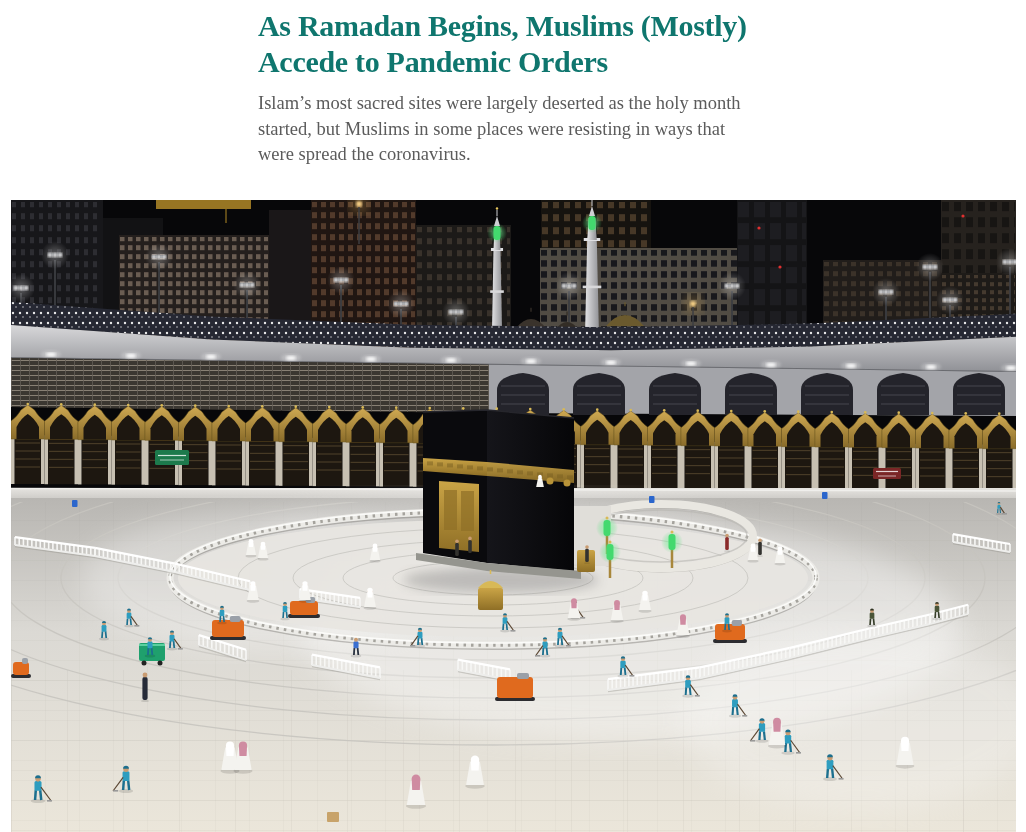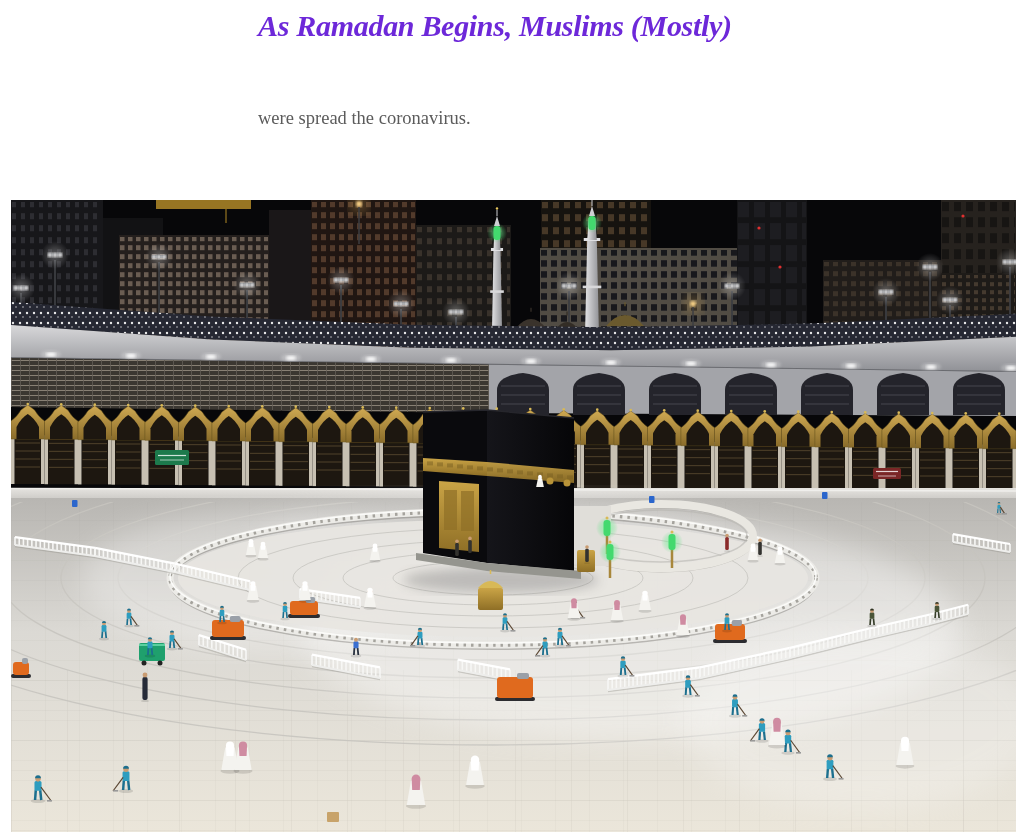--- a/index.html
+++ b/index.html
@@ -1,36 +1,37 @@
 <!DOCTYPE html>
 <html><head>
 <meta charset="utf-8">
 <style>
   html,body{margin:0;padding:0;background:#fff;}
   body{width:1026px;height:832px;position:relative;overflow:hidden;
        font-family:"Liberation Serif",serif;}
   .article-header{position:absolute;left:258px;top:8px;width:525px;}
-  .headline{font-style:italic;font-weight:700;font-size:30px;line-height:36px;
-            color:#6d28d9;letter-spacing:-0.3px;margin:0;}
+  .headline{font-weight:700;font-size:30px;line-height:36px;
+            color:#0f766e;letter-spacing:-0.3px;margin:0;}
   .summary{margin-top:11px;font-size:18.5px;line-height:25.5px;color:#5b5b5b;
            font-weight:400;}
   .photo{position:absolute;left:11px;top:200px;width:1005px;height:632px;
          background:#0a0a0c;overflow:hidden;}
   .photo svg{display:block;}
 </style>
 </head>
 <body>
 
 <div class="article-header">
   <h1 class="headline">
     <span>As Ramadan Begins, Muslims (Mostly)</span><br>
+    <span>Accede to Pandemic Orders</span>
   </h1>
   <div class="summary">
-    <br>
-    <br>
+    <span>Islam’s most sacred sites were largely deserted as the holy month</span><br>
+    <span>started, but Muslims in some places were resisting in ways that</span><br>
     <span>were spread the coronavirus.</span>
   </div>
 </div>
 
 <div class="photo" id="photo">
     <svg xmlns="http://www.w3.org/2000/svg" width="1005" height="632" viewBox="0 0 1005 632">
       <defs>
 <clipPath id="pc">
           <rect x="0" y="0" width="1005" height="632"></rect>
         </clipPath>

